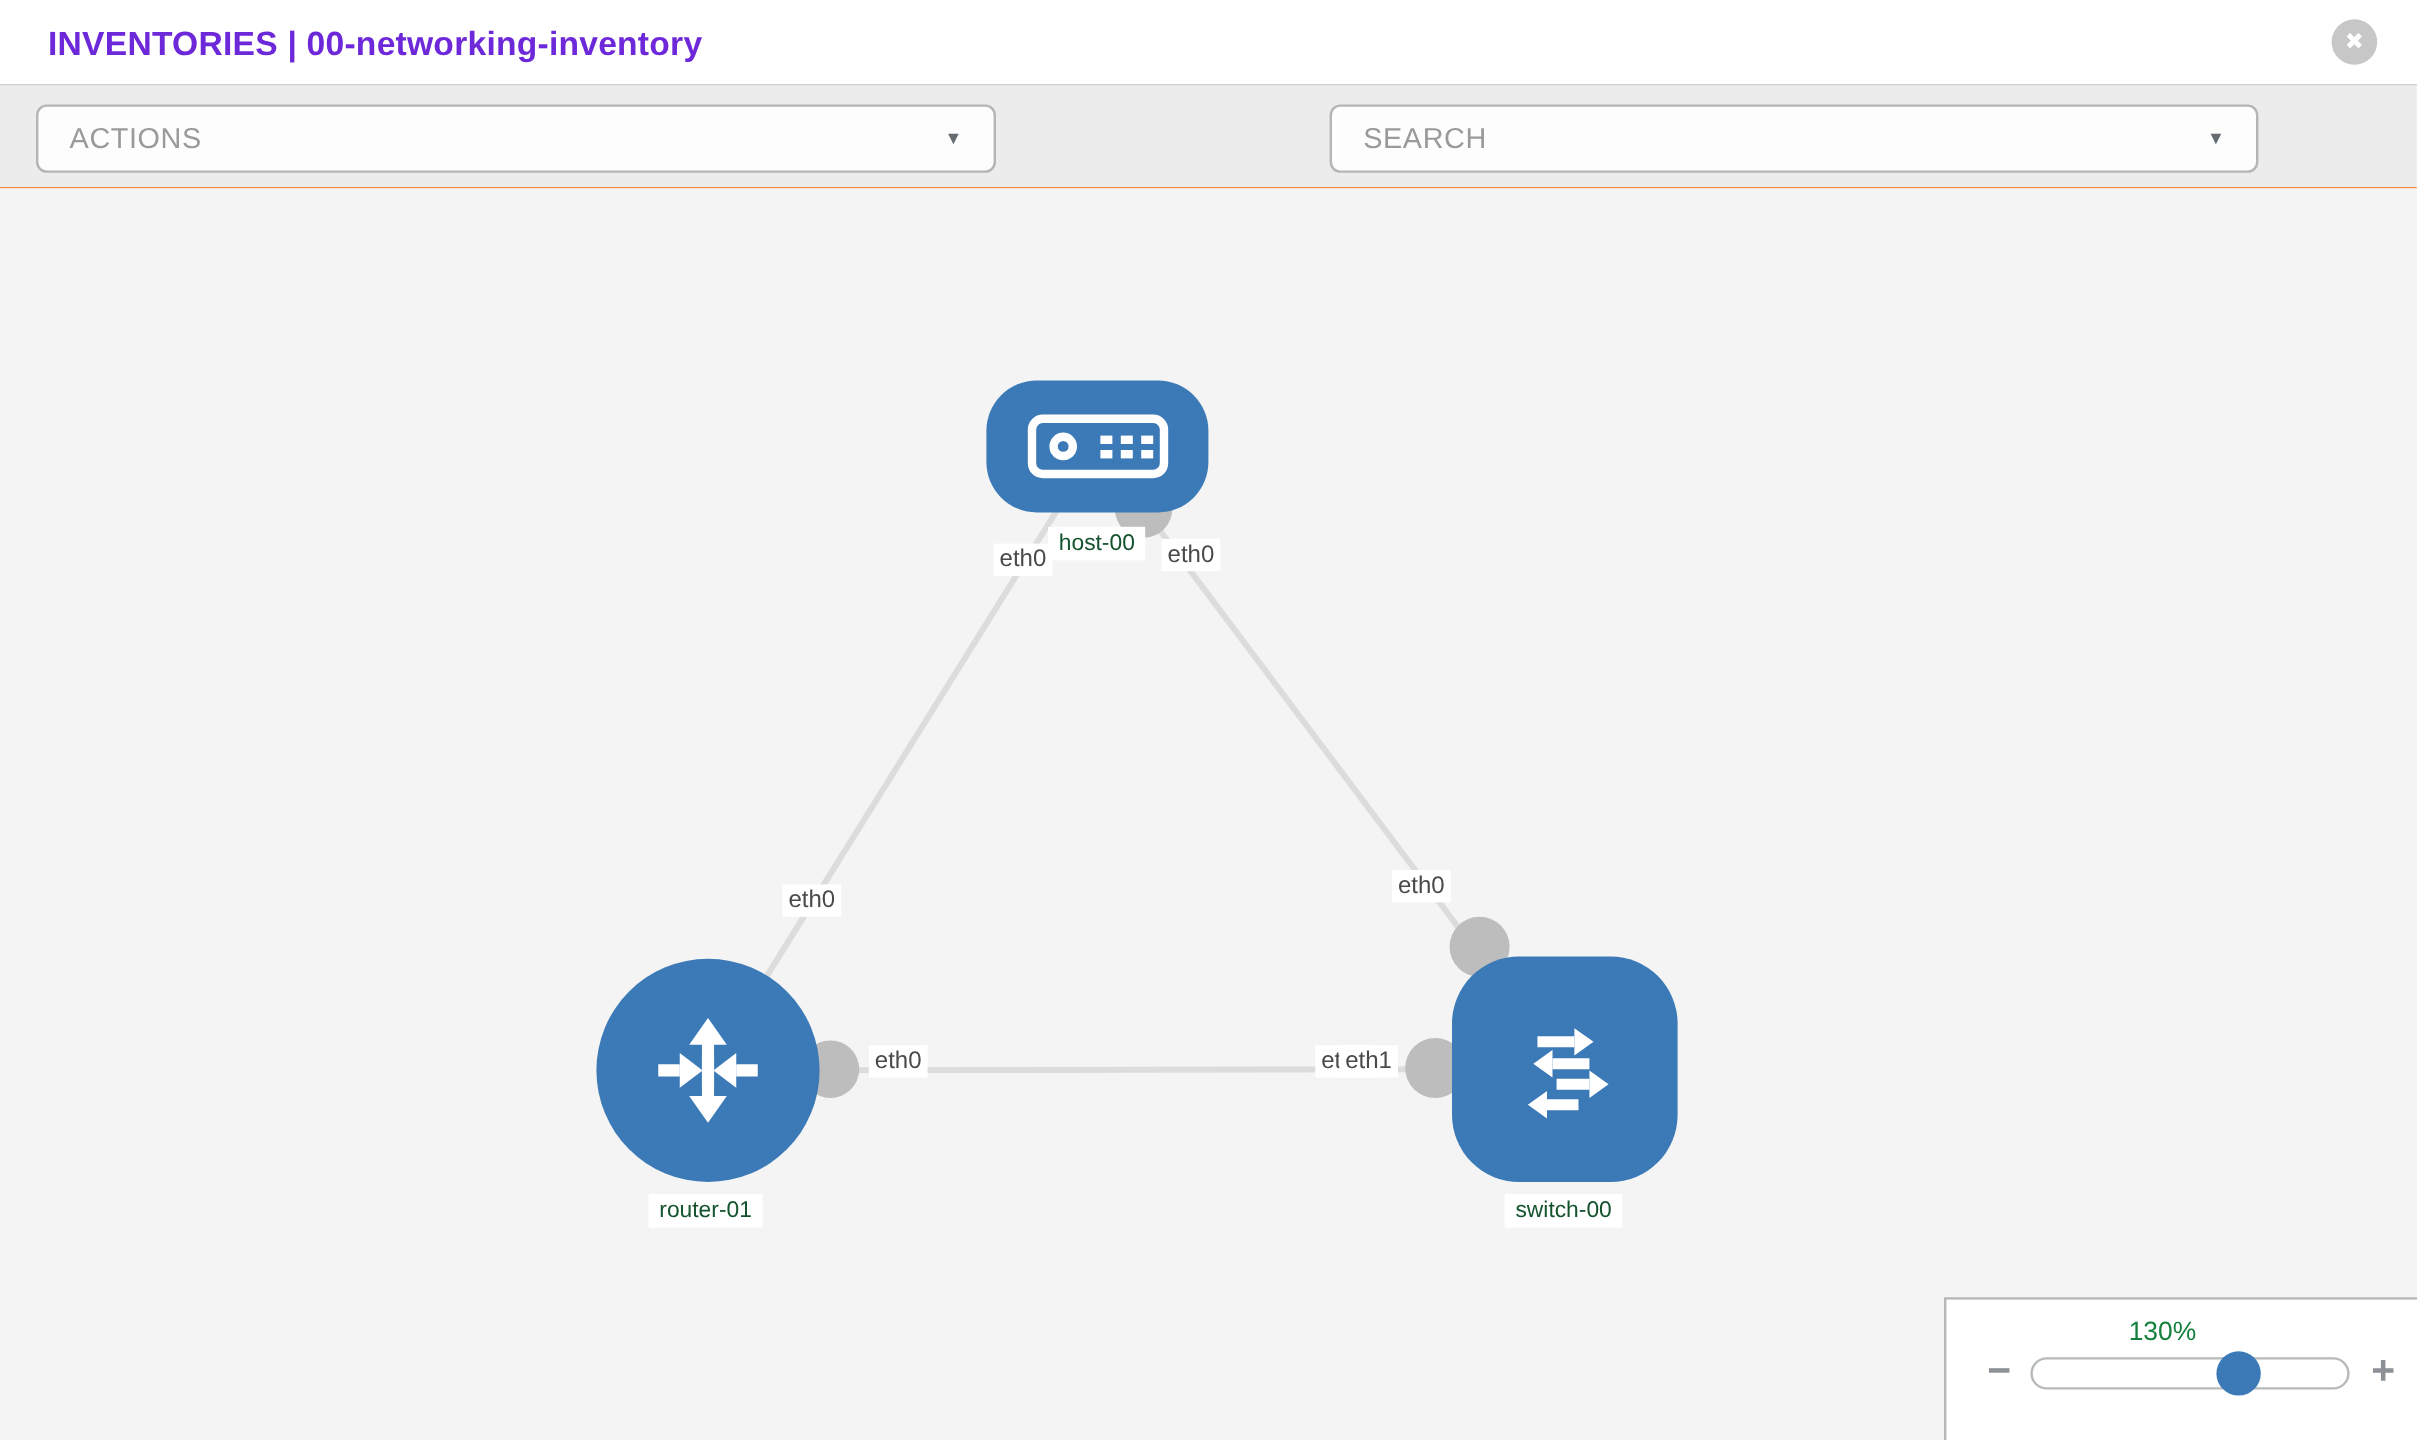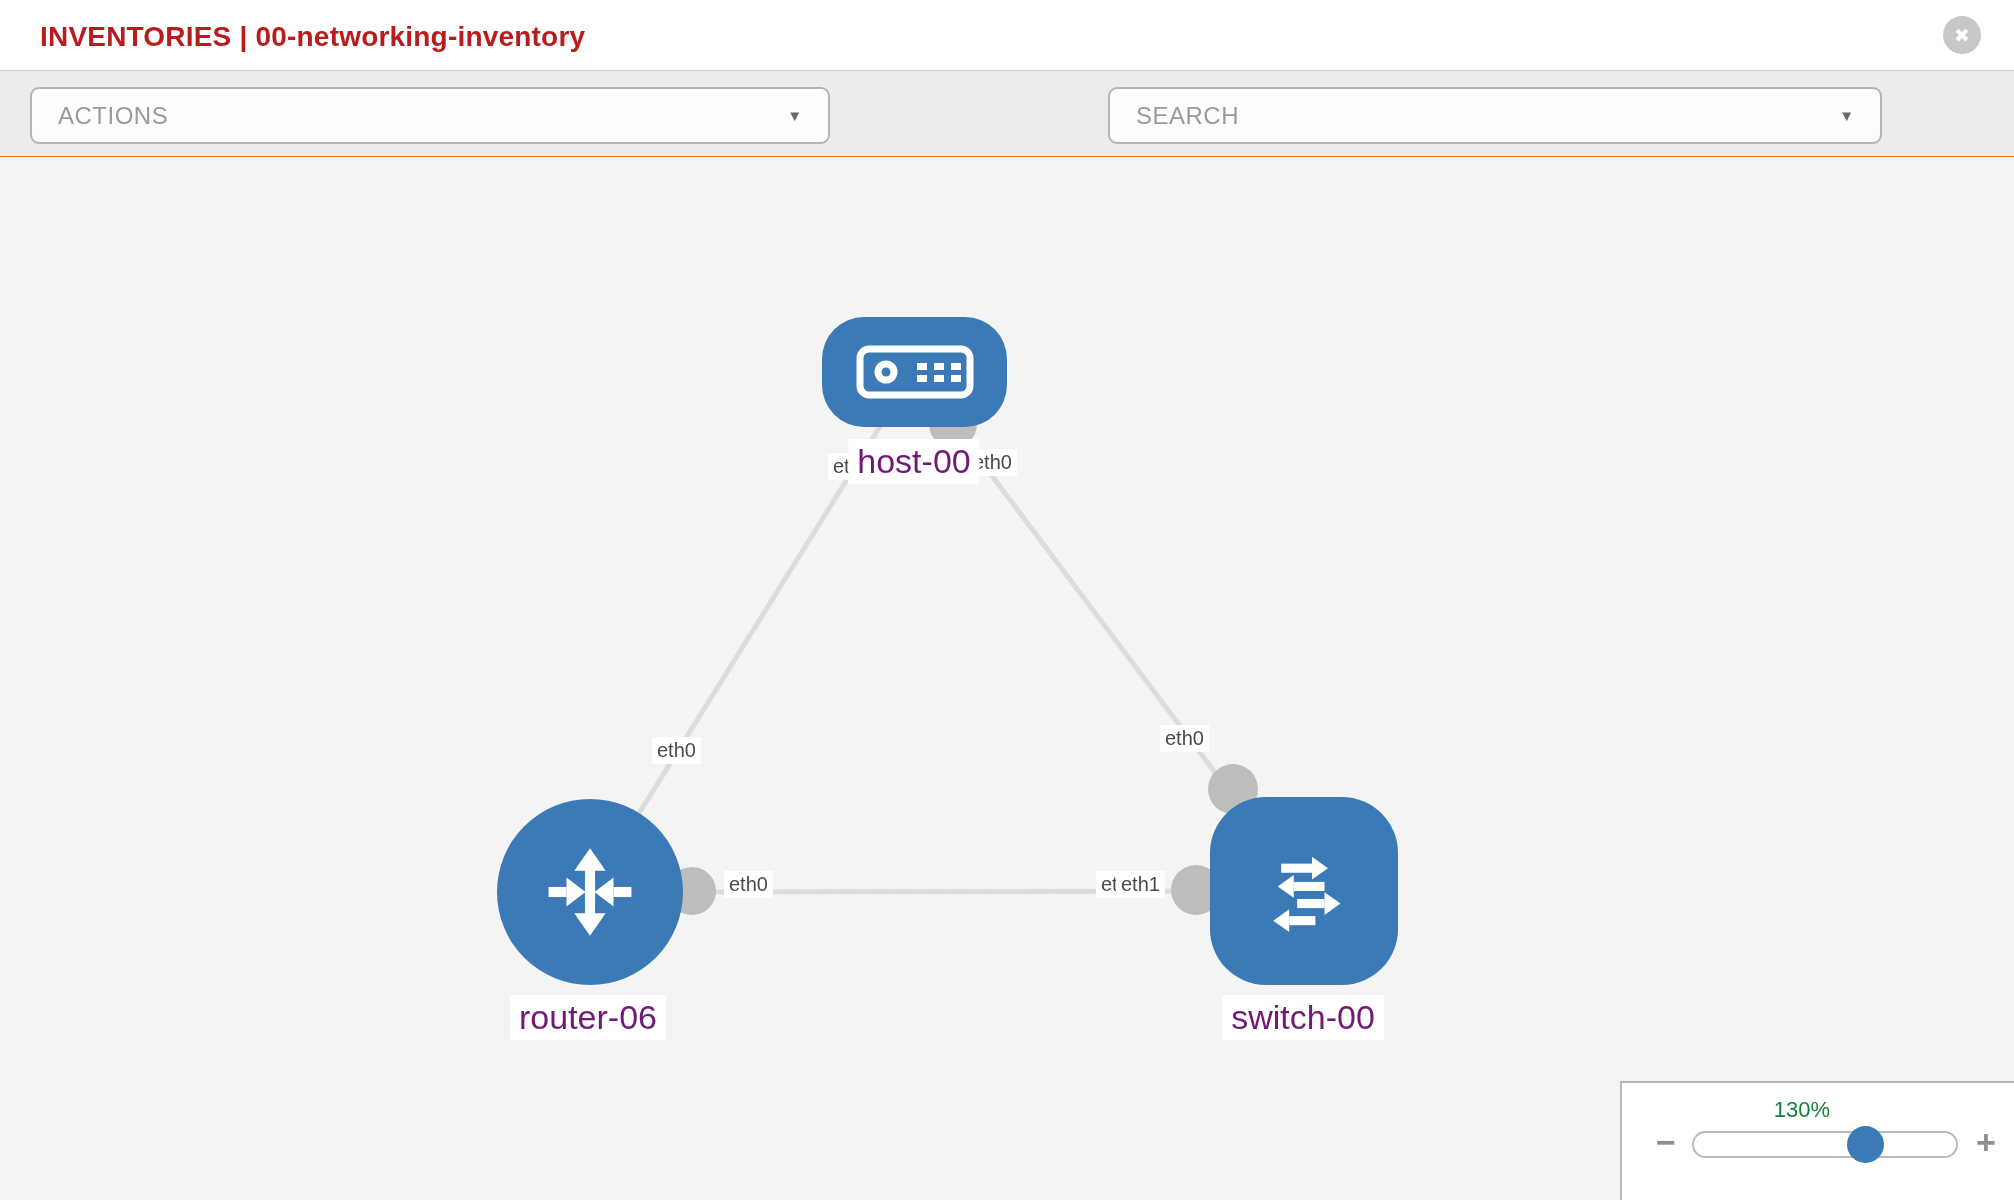--- a/index.html
+++ b/index.html
@@ -2,21 +2,21 @@
 <html><head>
 <meta charset="utf-8">
 <style>
   * { margin:0; padding:0; box-sizing:border-box; }
   html,body { width:2014px; height:1200px; overflow:hidden; background:#fff;
     font-family:"Liberation Sans","DejaVu Sans",sans-serif; }
 
   
   .header { position:absolute; left:0; top:0; width:2014px; height:70px; background:#fff; }
   .page-title { position:absolute; left:40px; top:0; height:70px; line-height:74px;
-    font-size:28px; font-weight:bold; color:#b91c1c; letter-spacing:.2px; white-space:nowrap; }
+    font-size:28px; font-weight:bold; color:#6d28d9; letter-spacing:.2px; white-space:nowrap; }
   .close-btn { position:absolute; left:1943px; top:16px; width:38px; height:38px;
     border-radius:50%; background:#c7c7c7; color:#fff; font-size:19px; font-weight:bold;
     display:flex; align-items:center; justify-content:center; cursor:pointer; }
 
   
   .toolbar { position:absolute; left:0; top:70px; width:2014px; height:87px;
     background:#ececec; border-top:1px solid #cdcdcd; border-bottom:1px solid #f97316; }
   .select-box { position:absolute; top:16px; height:57px; background:#fdfdfd;
     border:2px solid #b5b5b5; border-radius:9px; display:flex; align-items:center; cursor:pointer; }
   .select-box .sel-label { font-size:24px; color:#9a9a9a; padding-left:26px; letter-spacing:.5px; }
@@ -32,21 +32,21 @@
   .canvas { position:absolute; left:0; top:157px; width:2014px; height:1043px; background:#f4f4f4; }
   .edges-svg { position:absolute; left:0; top:0; }
 
   .node { position:absolute; background:#3b7ab7; display:flex; align-items:center;
     justify-content:center; cursor:pointer; z-index:3; }
   .node-host   { left:822px; top:160px; width:185px; height:110px; border-radius:42px; }
   .node-router { left:497px; top:642px; width:186px; height:186px; border-radius:50%; }
   .node-switch { left:1210px; top:640px; width:188px; height:188px; border-radius:56px; }
 
   .chip { position:absolute; background:#fff; color:#4a4a4a; white-space:nowrap; }
-  .node-label { font-size:34px; color:#701a75; padding:3px 9px; transform:translateX(-50%);
+  .node-label { font-size:19px; color:#14532d; padding:3px 9px; transform:translateX(-50%);
     z-index:6; }
   .if-label { font-size:20px; padding:2px 5px; z-index:4; }
   .lbl-host    { left:914px;  top:282px; }
   .lbl-router  { left:588px;  top:838px; }
   .lbl-switch  { left:1303px; top:838px;text-align:right; }
   .if-a-host   { left:828px;  top:296px; }
   .if-b-host   { left:968px;  top:292px; }
   .if-a-router { left:652px;  top:580px; }
   .if-b-switch { left:1160px; top:568px; }
   .if-c-router { left:724px;  top:714px; }
@@ -154,21 +154,21 @@
       <line x1="68" y1="46" x2="41" y2="46"></line>
       <polygon points="41,36 41,56 27,46" stroke="none"></polygon>
       <line x1="44" y1="61" x2="68" y2="61"></line>
       <polygon points="68,51 68,71 82,61" stroke="none"></polygon>
       <line x1="60" y1="76" x2="37" y2="76"></line>
       <polygon points="37,66 37,86 23,76" stroke="none"></polygon>
     </svg>
   </div>
 
   <div class="chip node-label lbl-host">host-00</div>
-  <div class="chip node-label lbl-router">router-06</div>
+  <div class="chip node-label lbl-router">router-01</div>
   <div class="chip node-label lbl-switch">switch-00</div>
 
   <div class="chip if-label if-a-host">eth0</div>
   <div class="chip if-label if-b-host">eth0</div>
   <div class="chip if-label if-a-router">eth0</div>
   <div class="chip if-label if-b-switch">eth0</div>
   <div class="chip if-label if-c-router">eth0</div>
   <div class="chip if-label if-c-sw-hid">eth0</div>
   <div class="chip if-label if-c-sw">eth1</div>
 

